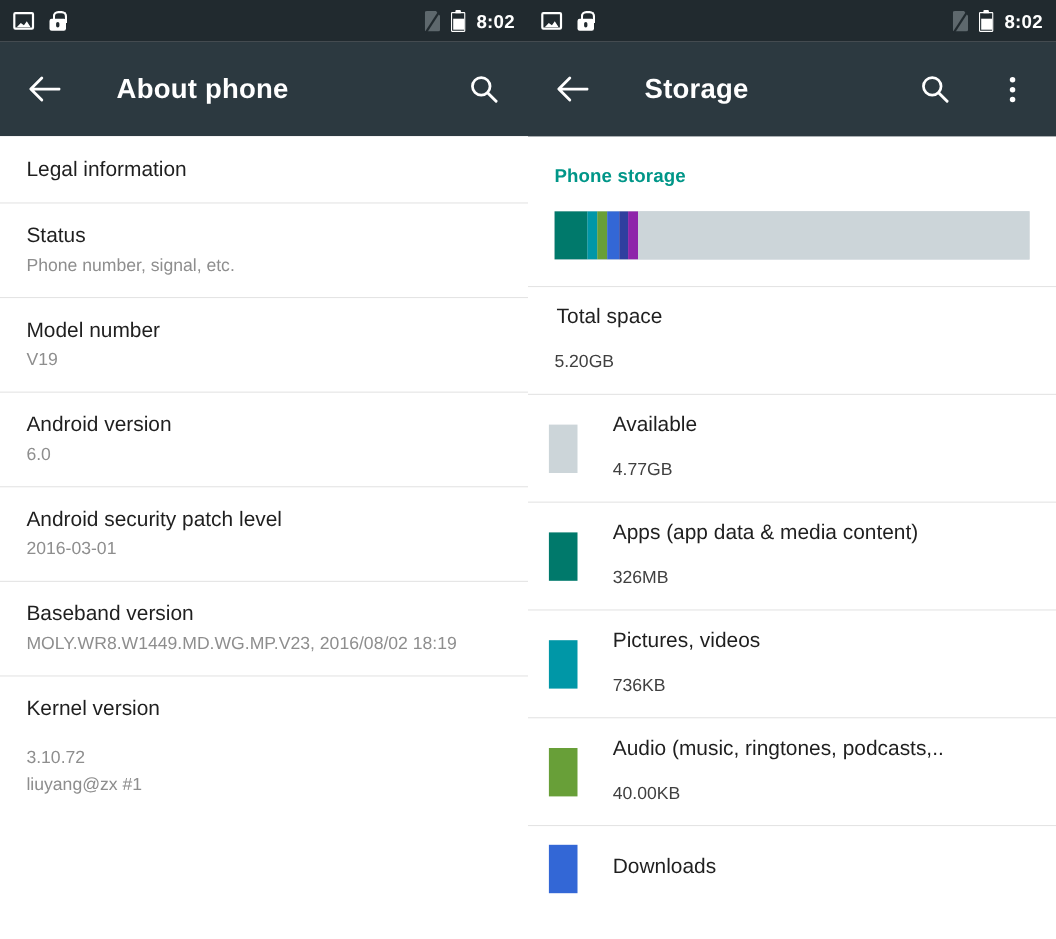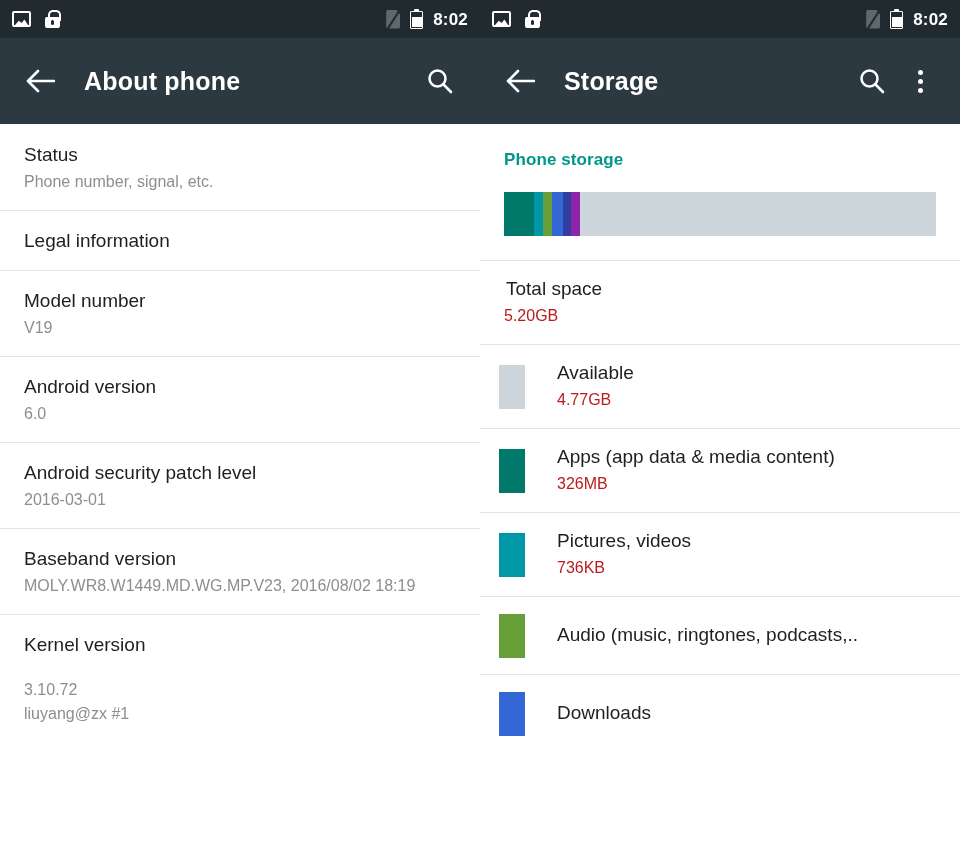--- a/index.html
+++ b/index.html
@@ -54,21 +54,21 @@
     background: #212a2f; transform: rotate(33deg); transform-origin: center;
   }
   .ic-battery { width: 13px; height: 20px; position: relative; }
   .ic-battery .cap { position: absolute; top: 0; left: 4px; width: 5px; height: 3px; background: #fff; border-radius: 1px 1px 0 0;}
   .ic-battery .body { position: absolute; top: 2px; left: 0; width: 13px; height: 18px; border: 1.6px solid #fff; border-radius: 1px; }
   .ic-battery .fill { position: absolute; left: 1.6px; bottom: 1.6px; width: 9.8px; height: 10px; background: #fff; }
 
   
   .actionbar {
     height: 86px; background: #2c3940; display: flex; align-items: center;
-    padding: 12px 16px; color: #ffffff;
+    padding: 12px 16px; color: #ffffff; gap: 22px;
   }
   .ab-back {
     width: 48px; height: 48px; position: relative; flex: 0 0 auto; cursor: pointer;
     display: flex; align-items: center; justify-content: center;
   }
   .ab-back svg { display: block; }
   .ab-title {
     font-size: 25px; font-weight: bold; margin-left: 20px; letter-spacing: .2px;
     white-space: nowrap;
   }
@@ -106,21 +106,21 @@
   .srow {
     padding: 16px 24px 16px 24px; position: relative; background: #fff;
   }
   .srow::before {
     content: ""; position: absolute; top: 0; left: 0; right: 0; height: 1px; background: #e4e4e4;
   }
   .srow.indent { display: flex; align-items: center; padding-left: 19px; }
   .swatch { width: 26px; height: 44px; flex: 0 0 auto; margin-top: 2px; }
   .srow-text { margin-left: 58px; }
   .srow-title { font-size: 19px; color: #1f1f1f; line-height: 26px; white-space: nowrap; }
-  .srow-sub { font-size: 16px; color: #b91c1c; line-height: 24px; margin-top: 2px; }
+  .srow-sub { font-size: 16px; color: #404040; line-height: 24px; margin-top: 16px; }
 </style>
 </head>
 <body>
 
 <div class="screen">
 
   <div class="panel left">
 
     <div class="statusbar">
       <div class="sb-left">
@@ -152,26 +152,26 @@
         <svg width="28" height="28" viewBox="0 0 28 28" aria-hidden="true">
           <circle cx="11.5" cy="11.5" r="8" stroke="#fff" stroke-width="2.5" fill="none"></circle>
           <path d="M17.5 17.5 L25 25" stroke="#fff" stroke-width="2.6" stroke-linecap="round"></path>
         </svg>
       </div>
     </div>
 
     <div class="list">
 
       <div class="row">
+        <div class="row-title">Legal information</div>
+      </div>
+
+      <div class="row">
         <div class="row-title">Status</div>
         <div class="row-sub">Phone number, signal, etc.</div>
-      </div>
-
-      <div class="row">
-        <div class="row-title">Legal information</div>
       </div>
 
       <div class="row">
         <div class="row-title">Model number</div>
         <div class="row-sub">V19</div>
       </div>
 
       <div class="row">
         <div class="row-title">Android version</div>
         <div class="row-sub">6.0</div>
@@ -283,20 +283,21 @@
         <span class="srow-text" style="margin-left:32px">
           <span class="srow-title" style="display:block">Pictures, videos</span>
           <span class="srow-sub" style="display:block">736KB</span>
         </span>
       </div>
 
       <div class="srow indent">
         <span class="swatch" id="sw3" style="background: rgb(104, 159, 56);"></span>
         <span class="srow-text" style="margin-left:32px">
           <span class="srow-title" style="display:block">Audio (music, ringtones, podcasts,..</span>
+          <span class="srow-sub" style="display:block">40.00KB</span>
         </span>
       </div>
 
       <div class="srow indent">
         <span class="swatch" id="sw4" style="background: rgb(51, 103, 214);"></span>
         <span class="srow-text" style="margin-left:32px">
           <span class="srow-title" style="display:block">Downloads</span>
         </span>
       </div>
 

